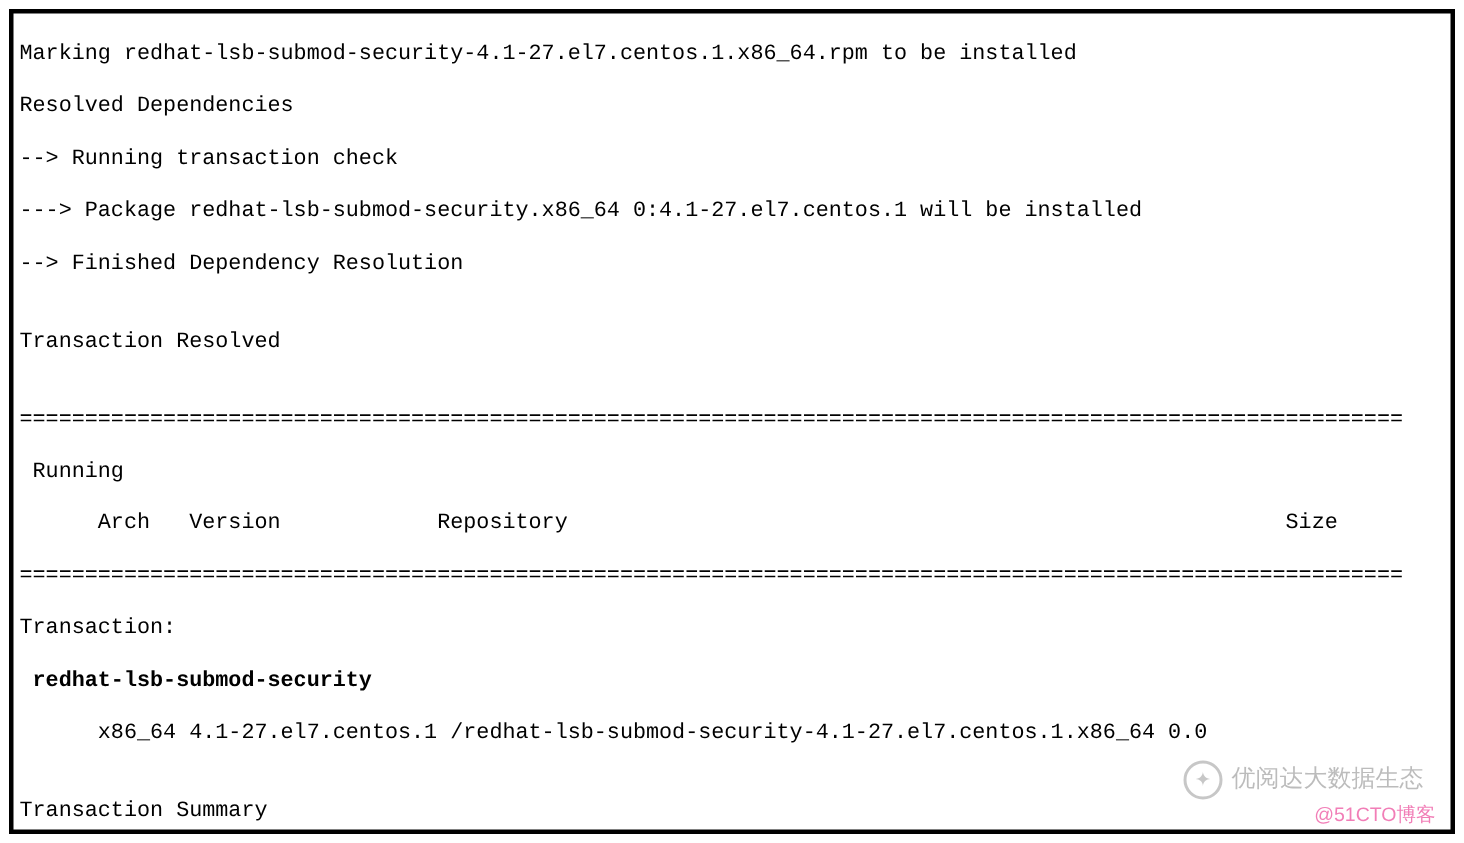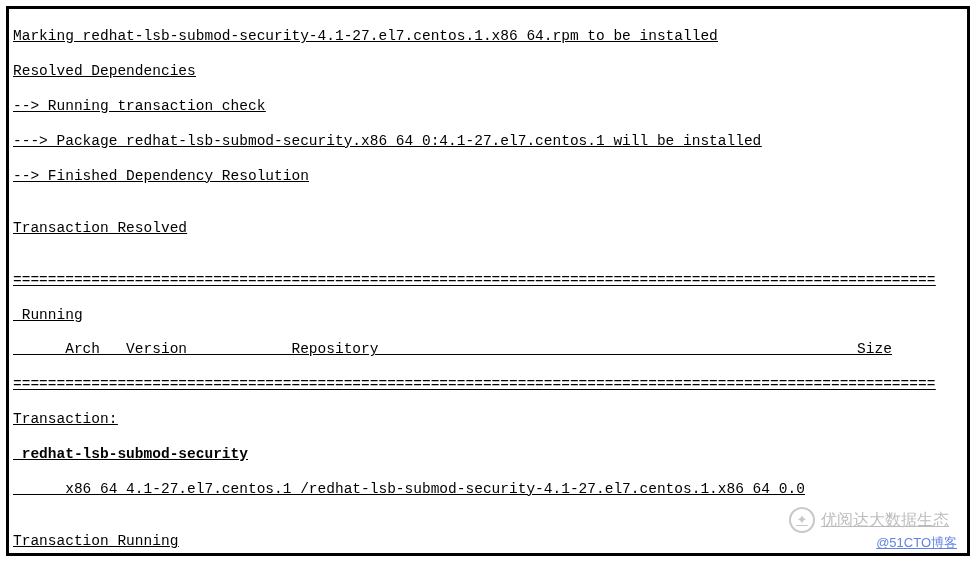--- a/index.html
+++ b/index.html
@@ -1,19 +1,18 @@
 <!DOCTYPE html>
 <html><head>
   <meta charset="utf-8">
   <style>
     * {
       margin: 0;
       padding: 0;
       box-sizing: border-box;
-      text-decoration: underline;
     }
     body {
       background: #ffffff;
       padding: 6px;
       width: 976px;
       height: 562px;
       overflow: hidden;
     }
     .terminal {
       background: #ffffff;
@@ -59,21 +58,21 @@
       display: flex;
       align-items: center;
       justify-content: center;
       font-size: 13px;
       color: #aaa;
     }
     .watermark2 {
       position: absolute;
       bottom: 2px;
       right: 10px;
-      color: #1d4ed8;
+      color: #ec4899;
       font-size: 13px;
       font-family: sans-serif;
       opacity: 0.7;
     }
   </style>
 </head>
 <body>
 
 <div class="terminal">
 <div class="line">Marking redhat-lsb-submod-security-4.1-27.el7.centos.1.x86_64.rpm to be installed</div>
@@ -85,21 +84,21 @@
 <div class="line">Transaction Resolved</div>
 <div class="line"></div>
 <div class="separator-line">==========================================================================================================</div>
 <div class="line"> Running</div>
 <div class="line">      Arch   Version            Repository                                                       Size</div>
 <div class="separator-line">==========================================================================================================</div>
 <div class="line">Transaction:</div>
 <div class="line bold"> redhat-lsb-submod-security</div>
 <div class="line">      x86_64 4.1-27.el7.centos.1 /redhat-lsb-submod-security-4.1-27.el7.centos.1.x86_64 0.0</div>
 <div class="line"></div>
-<div class="line">Transaction Running</div>
+<div class="line">Transaction Summary</div>
 
 
 <div class="line"></div>
 
 
 
 
 
 
 

